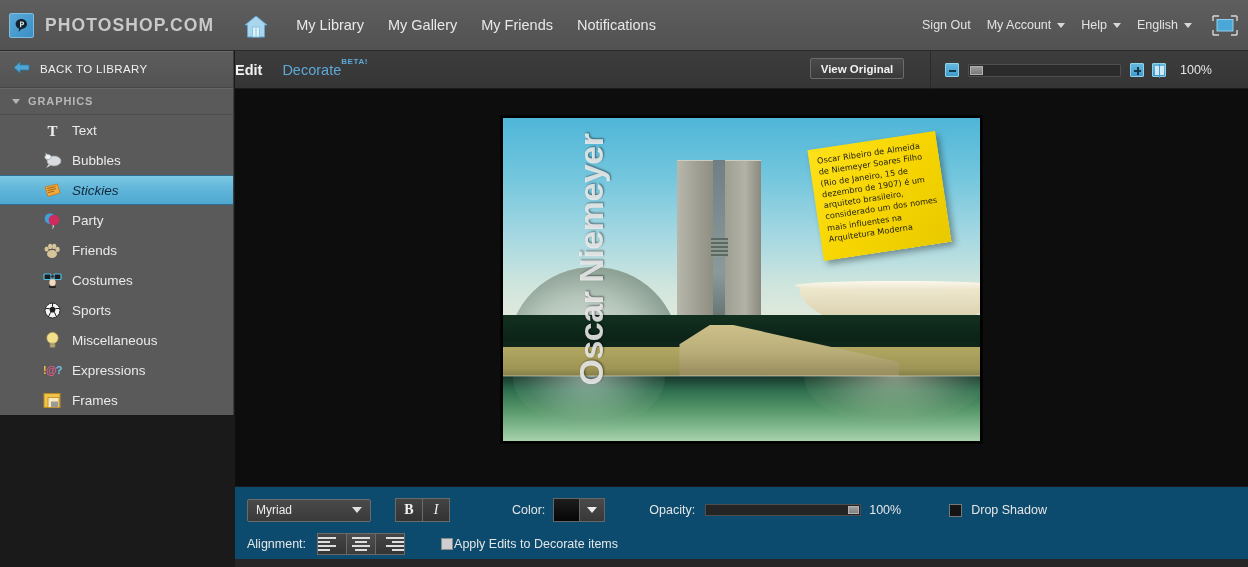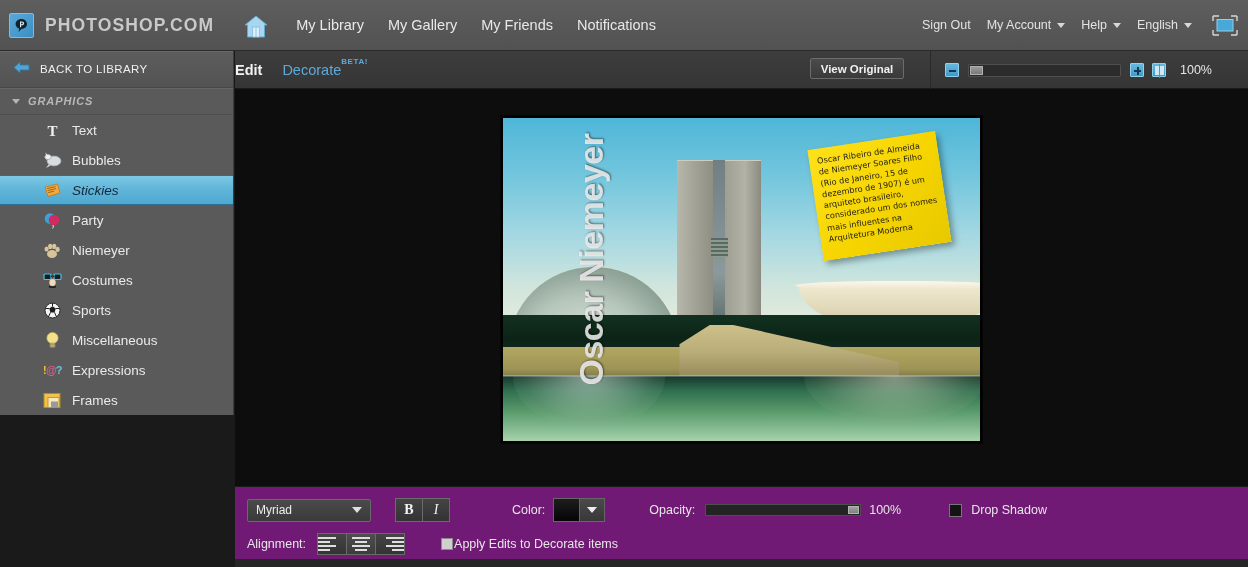--- a/index.html
+++ b/index.html
@@ -69,21 +69,20 @@
     box-shadow: inset 0 1px 0 #6a6a6a;
   }
   #back-arrow { margin-left: 13px; margin-right: 10px; flex: none; }
   #back-to-library-label {
     color: #efefef; font-size: 11.5px; letter-spacing: 0.35px; font-weight: 400;
   }
   #graphics-header {
     height: 27px; display: flex; align-items: center;
     border-bottom: 1px solid #4e4e4e;
     box-shadow: inset 0 1px 0 #666;
-    font-style: italic;
   }
   #graphics-caret {
     margin-left: 12px; margin-right: 8px;
     width: 0; height: 0;
     border-left: 4.5px solid transparent; border-right: 4.5px solid transparent;
     border-top: 5px solid #b4b4b4;
   }
   #graphics-label {
     color: #b7b7b7; font-size: 11px; letter-spacing: 0.9px; font-weight: 700;
   }
@@ -277,21 +276,21 @@
   }
   #sticky-text {
     color: #1c1c14; font-size: 8.1px; line-height: 11.3px;
     font-family: "DejaVu Sans", sans-serif;
     letter-spacing: 0.05px;
   }
 
   
   #bottombar {
     position: absolute; left: 235px; top: 486px; width: 1013px; height: 81px;
-    background: #701a75;
+    background: #0c4a6e;
     border-top: 1px solid #1a1a1a;
   }
   #bottombar-strip {
     position: absolute; left: 0; bottom: 0; width: 100%; height: 8px;
     background: #262626;
   }
   #row1 { position: absolute; left: 0; top: 9px; height: 28px; width: 100%;
     display: flex; align-items: center; }
   #row2 { position: absolute; left: 0; top: 44px; height: 26px; width: 100%;
     display: flex; align-items: center; }
@@ -501,21 +500,21 @@
     <div class="cat-item">
       <span class="cat-icon">
         <svg width="18" height="17" viewBox="0 0 18 17" aria-hidden="true">
           <ellipse cx="9" cy="12" rx="5" ry="4" fill="#d8c49a"></ellipse>
           <ellipse cx="3.6" cy="7" rx="2.1" ry="2.6" fill="#d8c49a"></ellipse>
           <ellipse cx="7.2" cy="4.4" rx="2.1" ry="2.7" fill="#d8c49a"></ellipse>
           <ellipse cx="11.2" cy="4.4" rx="2.1" ry="2.7" fill="#d8c49a"></ellipse>
           <ellipse cx="14.6" cy="7.4" rx="2.1" ry="2.6" fill="#d8c49a"></ellipse>
         </svg>
       </span>
-      <span class="cat-label">Niemeyer</span>
+      <span class="cat-label">Friends</span>
     </div>
 
     <div class="cat-item">
       <span class="cat-icon">
         <svg width="19" height="16" viewBox="0 0 19 16" aria-hidden="true">
           <rect x="1" y="2" width="7" height="5.5" rx="1" fill="#1d1d1d" stroke="#4ec0ea" stroke-width="1.2"></rect>
           <rect x="11" y="2" width="7" height="5.5" rx="1" fill="#1d1d1d" stroke="#4ec0ea" stroke-width="1.2"></rect>
           <rect x="8" y="3.6" width="3" height="1.6" fill="#2a2a2a"></rect>
           <ellipse cx="9.5" cy="10.5" rx="3.2" ry="3.6" fill="#f0d9bd"></ellipse>
           <path d="M6 14.5 q3.5 1.6 7 0" stroke="#1d1d1d" stroke-width="1.5" fill="none"></path>

